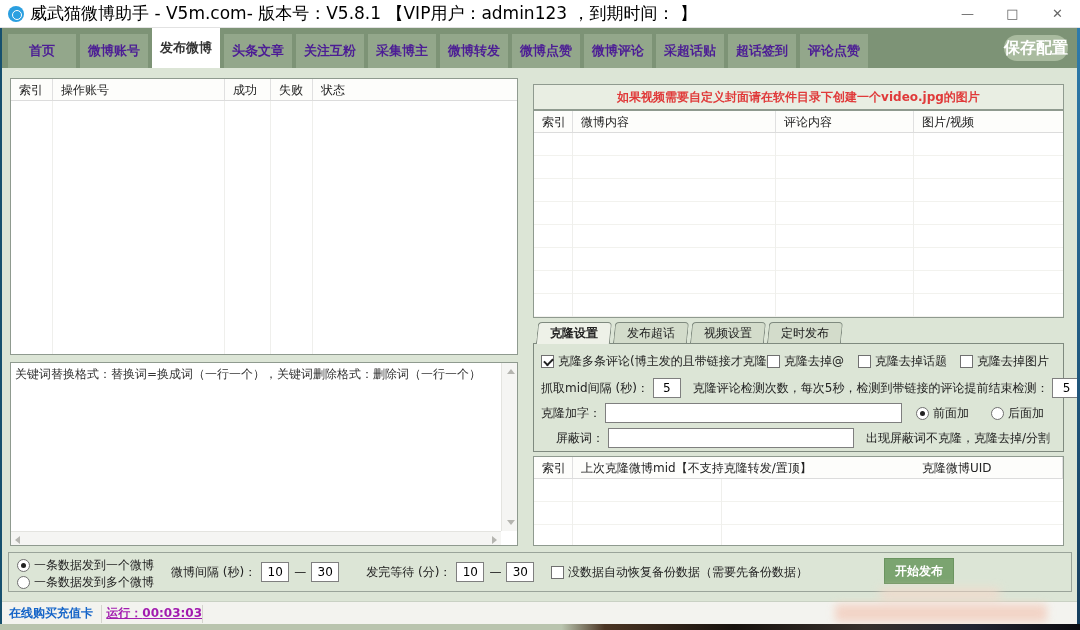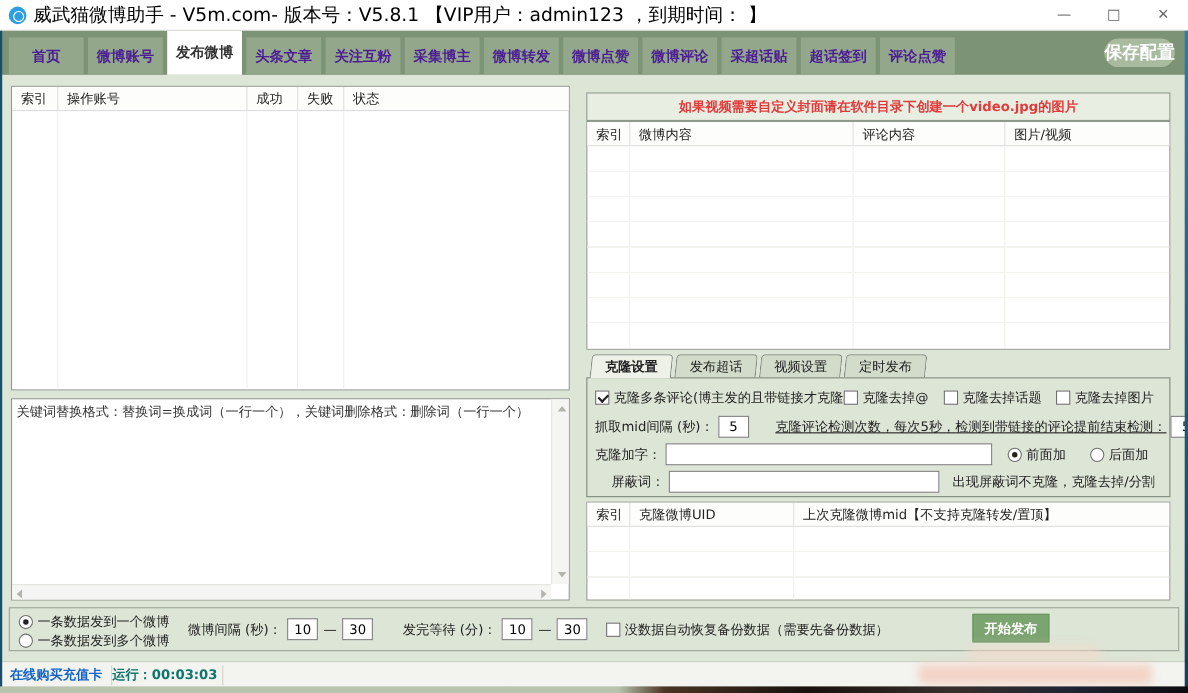--- a/index.html
+++ b/index.html
@@ -61,21 +61,21 @@
 
   
   .botpanel { position:absolute; left:8px; top:552px; width:1064px; height:40px; border:1px solid #9aa49a; background:#dce5d6; }
   .startbtn { position:absolute; left:835px; top:5px; width:70px; height:26px; background:#7ba470; color:#fff; font-weight:bold; font-size:12px; border:1px solid #6b9460; display:flex; align-items:center; justify-content:center;margin-left:40px; }
 
   
   .statusbar { position:absolute; left:0; top:601px; width:1080px; height:24px; background:#f3f3ef; border-top:1px solid #c9d1c4; display:flex; align-items:center; }
   .sb-sep { width:1px; height:18px; background:#d4d4cd; flex:0 0 auto; }
   .sb-web { color:#e03a3a; padding:0 10px; width:578px; flex:0 0 auto; }
   .sb-buy { color:#1464c8; font-weight:bold; width:100px; text-align:center; flex:0 0 auto; }
-  .sb-run { color:#0f766e; font-weight:bold; width:100px; text-align:left; flex:0 0 auto; }
+  .sb-run { color:#a21caf; font-weight:bold; width:100px; text-align:right; flex:0 0 auto;text-decoration:underline; }
   .blur-patch { position:absolute; left:835px; top:604px; width:212px; height:18px; background:#f3cfc0; border-radius:4px; filter:blur(4px); opacity:.85; }
   .blur-patch2 { position:absolute; left:880px; top:588px; width:120px; height:12px; background:#f6d8ca; border-radius:4px; filter:blur(5px); opacity:.7; }
 
   
   .edge-l { position:absolute; left:0; top:28px; width:2px; height:602px; background:#16506e; }
   .edge-r { position:absolute; right:0; top:28px; width:3px; height:602px; background:linear-gradient(#2e7bab,#163d5c); }
   .deskstrip { position:absolute; left:0; top:624px; width:1080px; height:6px;
     background:linear-gradient(90deg,#b9c4ae 0%,#b9c4ae 52%,#4a3423 56%,#17120e 68%,#37302c 80%,#202433 90%,#0c0c10 100%); }
 
   .lbl { white-space:nowrap; }
@@ -189,21 +189,21 @@
       <span class="lbl">克隆去掉话题</span>
     </div>
     <div class="frow" style="left:426px; top:9px;">
       <span class="chk"></span>
       <span class="lbl">克隆去掉图片</span>
     </div>
 
     <div class="frow" style="left:7px; top:34px; gap:4px;">
       <span class="lbl">抓取mid间隔 (秒)：</span>
       <input class="numbox" value="5" style="">
-      <span class="lbl" style="margin-left:20px;text-decoration:underline;">克隆评论检测次数，每次5秒，检测到带链接的评论提前结束检测：</span>
+      <span class="lbl" style="margin-left:8px;">克隆评论检测次数，每次5秒，检测到带链接的评论提前结束检测：</span>
       <input class="numbox" value="5" style="">
     </div>
 
     <div class="frow" style="left:7px; top:59px; gap:4px;">
       <span class="lbl">克隆加字：</span>
       <input class="txtbox" style="width: 297px;">
       <span style="display:inline-flex; align-items:center; margin-left:10px;">
         <span class="rad on"></span>
         <span class="lbl">前面加</span>
       </span>
@@ -216,22 +216,22 @@
     <div class="frow" style="left:22px; top:84px; gap:4px;">
       <span class="lbl">屏蔽词：</span>
       <input class="txtbox" style="width: 246px;">
       <span class="lbl" style="margin-left:8px;">出现屏蔽词不克隆，克隆去掉/分割</span>
     </div>
   </div>
 
   <div class="tbl rowlines" style="left:533px; top:456px; width:531px; height:90px;">
     <div class="hrow">
       <div class="hcell" style="width:39px;">索引</div>
+      <div class="hcell" style="flex:1; border-right:none;">上次克隆微博mid【不支持克隆转发/置顶】</div>
       <div class="hcell" style="width:149px;">克隆微博UID</div>
-      <div class="hcell" style="flex:1; border-right:none;">上次克隆微博mid【不支持克隆转发/置顶】</div>
     </div>
     <div class="brow">
       <div class="bcell" style="width:39px;"></div>
       <div class="bcell" style="width:149px;"></div>
       <div class="bcell" style="flex:1; border-right:none;"></div>
     </div>
   </div>
 
   <div class="botpanel">
     <div class="frow" style="left:8px; top:4px;">

